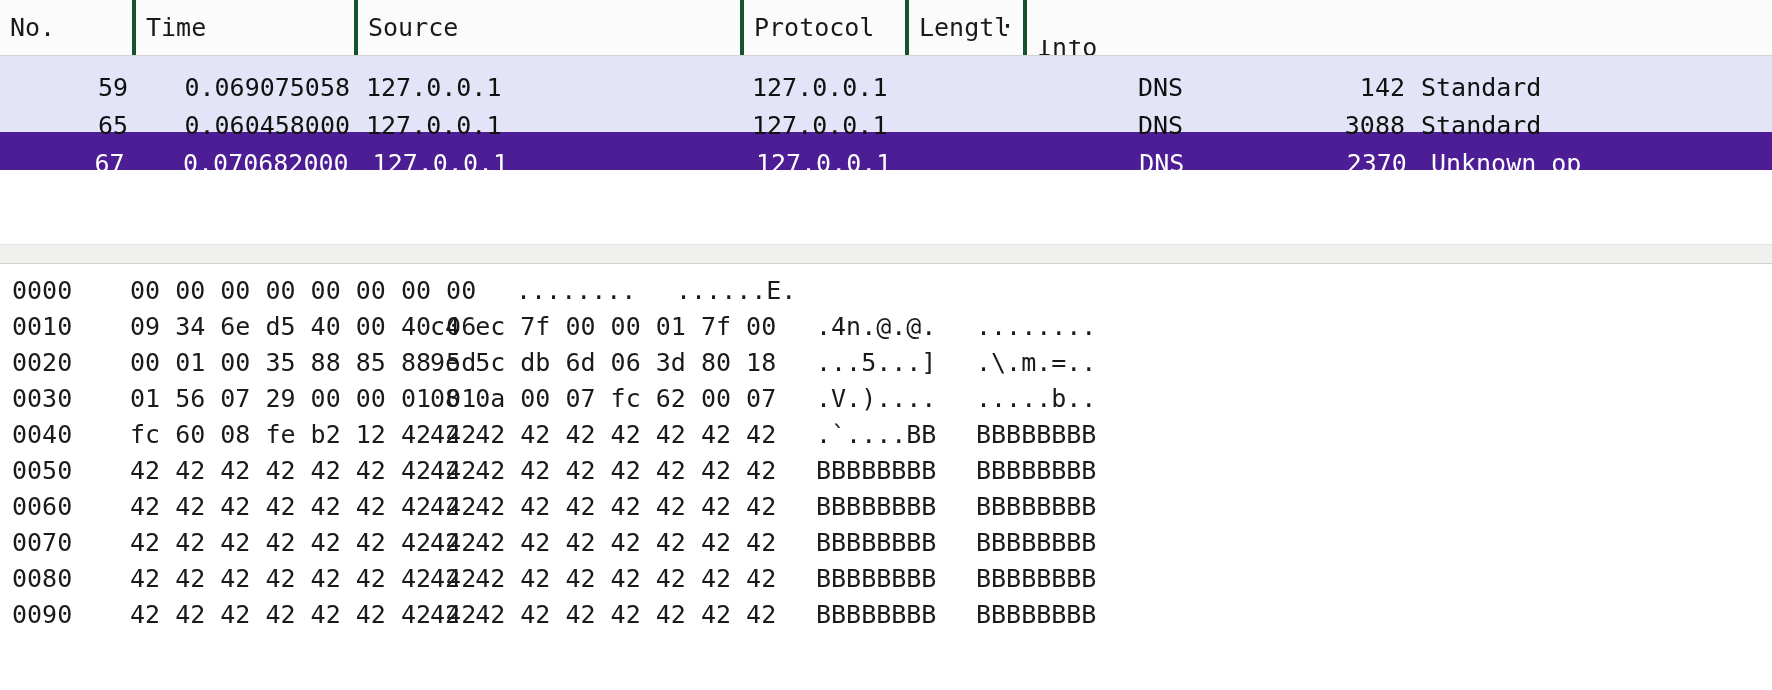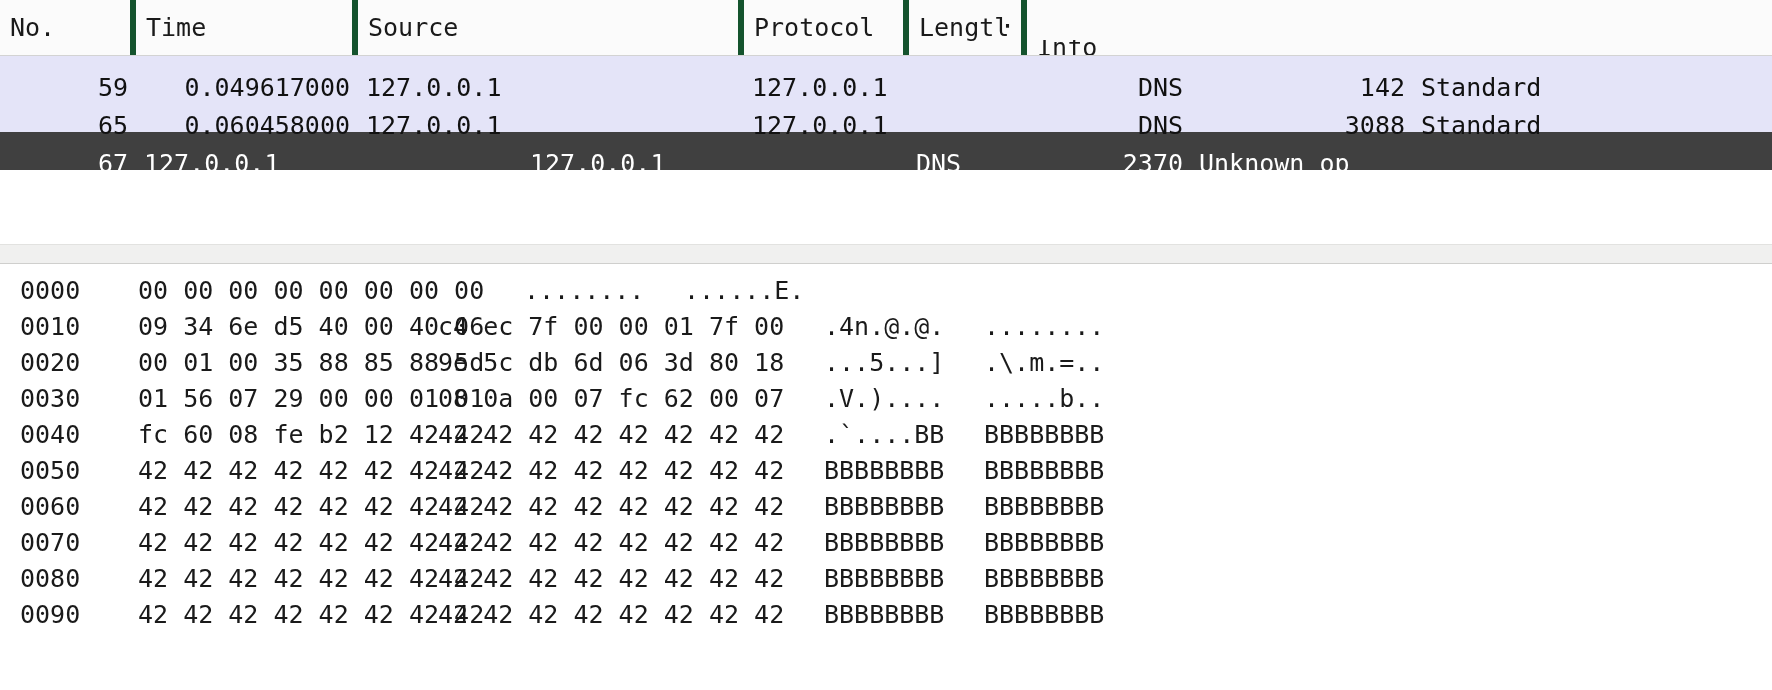--- a/index.html
+++ b/index.html
@@ -26,21 +26,21 @@
     border-bottom: 1px solid #d3d3d3;
   }
   .col-header .hcell {
     position: relative;
     display: flex; align-items: center;
     font-size: 25px;
     color: #1a1a1a;
     padding-left: 10px;
     white-space: nowrap;
     overflow: hidden;
-    border-right: 6px solid #14532d;
+    border-right: 4px solid #14532d;
     background: #fbfbfb;
   }
   .col-header .hcell:last-child { border-right: none; margin-top: 40px; }
 
   
   .c-no    { width: 136px; }
   .c-time  { width: 222px; }
   .c-src   { width: 386px; }
   .c-dst   { width: 386px; }
   .c-proto { width: 165px; }
@@ -57,21 +57,21 @@
   .prow .cell {
     display: flex; align-items: center; height: 100%;
     overflow: hidden; white-space: nowrap;
     padding: 15px 8px;
     margin-top: 24px;
   }
   .cell.num { justify-content: flex-end; }
   .cell.txt { justify-content: flex-start; }
 
   .prow.normal  { background: #e4e4f8; color: #111111; }
-  .prow.selected{ background: #404040; color: #ffffff; }
+  .prow.selected{ background: #4c1d95; color: #ffffff; gap: 8px; }
 
   
   .gap-white { position:absolute; left:0; top:225px; width:1772px; height:19px; background:#ffffff; }
   .splitter {
     position: absolute; left: 0; top: 244px; width: 1772px; height: 20px;
     background: #f0f0ef;
     border-top: 1px solid #e2e2e0;
     border-bottom: 1px solid #cfcfcd;
   }
 
@@ -82,21 +82,21 @@
     overflow: hidden;
     padding-top: 8px;
   }
   .hexline {
     display: flex;
     align-items: center;
     height: 36px;
     font-size: 25px;
     color: #1a1a1a;
     white-space: pre;
-    padding-left: 20px;
+    padding-left: 12px;
   }
   .hx-off   { width: 118px; color:#1a1a1a; }
   .hx-g1    { width: 300px; }
   .hx-g2    { width: 300px; }
   .hx-spacer{ width: 86px; }
   .hx-a1    { width: 160px; }
   .hx-a2    { width: 160px; }
 </style>
 </head>
 <body>
@@ -121,40 +121,41 @@
       <div class="hcell c-len">
           <span>Lengtŀ</span>
         </div>
       <div class="hcell c-info">
           <span>Info</span>
         </div>
     </div>
 
     <div class="prow normal">
       <div class="cell num c-no">59</div>
-      <div class="cell num c-time">0.049617000</div>
+      <div class="cell num c-time">0.069075058</div>
       <div class="cell txt c-src">127.0.0.1</div>
       <div class="cell txt c-dst">127.0.0.1</div>
       <div class="cell txt c-proto">DNS</div>
       <div class="cell num c-len">142</div>
       <div class="cell txt c-info">Standard</div>
     </div>
 
     <div class="prow normal">
       <div class="cell num c-no">65</div>
       <div class="cell num c-time">0.060458000</div>
       <div class="cell txt c-src">127.0.0.1</div>
       <div class="cell txt c-dst">127.0.0.1</div>
       <div class="cell txt c-proto">DNS</div>
       <div class="cell num c-len">3088</div>
       <div class="cell txt c-info">Standard</div>
     </div>
 
     <div class="prow selected">
       <div class="cell num c-no">67</div>
+      <div class="cell num c-time">0.070682000</div>
       <div class="cell txt c-src">127.0.0.1</div>
       <div class="cell txt c-dst">127.0.0.1</div>
       <div class="cell txt c-proto">DNS</div>
       <div class="cell num c-len">2370</div>
       <div class="cell txt c-info">Unknown op</div>
     </div>
 
   </div>
 
   <div class="gap-white"></div>

